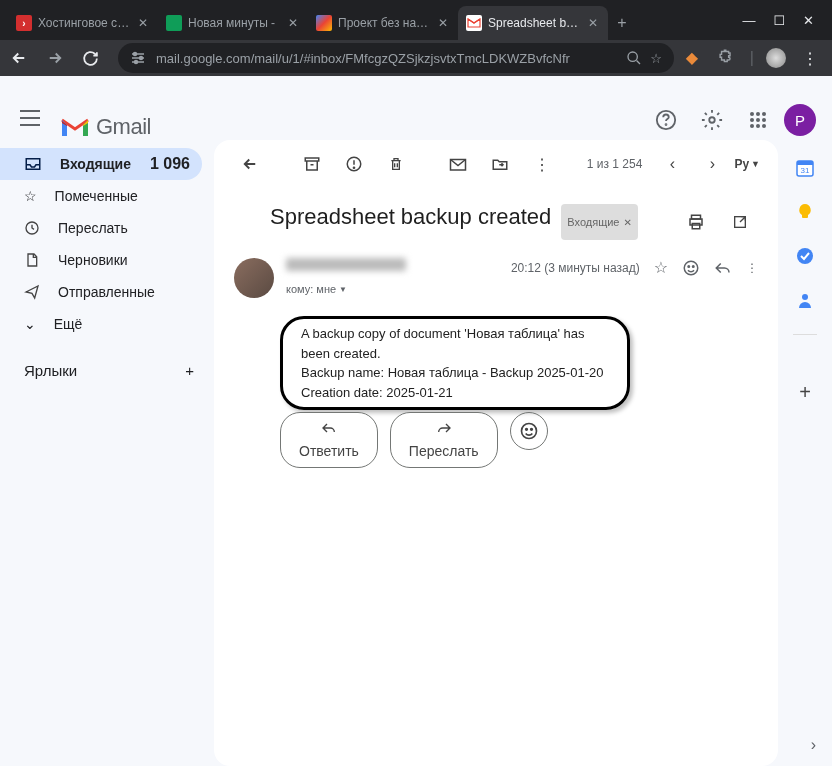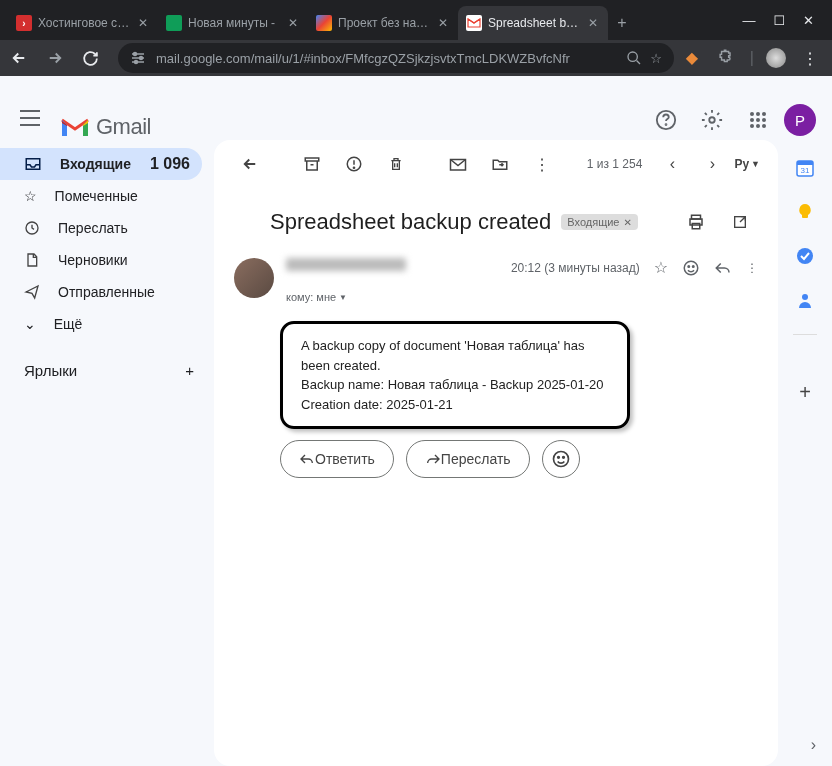--- a/index.html
+++ b/index.html
@@ -47,36 +47,36 @@
 
 .main { flex:1; background:#fff; border-radius:16px; margin-right:54px; padding:0; overflow:hidden; display:flex; flex-direction:column; }
 .toolbar { height:48px; display:flex; align-items:center; padding:0 18px; gap:6px; color:#444; }
 .tb-btn { width:36px; height:36px; display:flex; align-items:center; justify-content:center; cursor:pointer; border-radius:50%; color:#444; }
 .tb-sep { width:14px; }
 .tb-right { margin-left:auto; display:flex; align-items:center; gap:4px; }
 .tb-count { font-size:12px; color:#5f6368; margin-right:8px; }
 .lang { font-size:12px; font-weight:600; color:#444; display:flex; align-items:center; gap:2px; }
 
 .msg-area { padding:10px 20px 20px 20px; }
-.subject-row { display:flex; align-items:center; gap:10px; padding:6px 0 14px 36px; }
+.subject-row { display:flex; gap:10px; padding:6px 0 14px 36px; }
 .subject { font-size:22px; color:#1f1f1f; }
 .label-chip { background:#ddd; border-radius:4px; padding:2px 6px; font-size:11px; color:#666; display:flex; align-items:center; gap:4px; }
 .subj-right { margin-left:auto; display:flex; gap:8px; }
 
 .sender-row { display:flex; align-items:flex-start; gap:12px; padding:4px 0 10px 0; }
 .sender-avatar { width:40px; height:40px; border-radius:50%; background:linear-gradient(135deg,#8a6d5f,#5a4a42); flex-shrink:0; }
 .sender-info { flex:1; }
 .sender-name { filter:blur(3px); background:#bbb; width:120px; height:13px; border-radius:2px; }
-.sender-to { font-size:11px; color:#5f6368; margin-top:20px; display:flex; align-items:center; gap:3px; }
+.sender-to { font-size:11px; color:#5f6368; margin-top:12px; display:flex; align-items:center; gap:3px; }
 .msg-meta { display:flex; align-items:center; gap:14px; color:#5f6368; font-size:12px; }
 
-.msg-body { margin:8px 0 11px 46px; border:3px solid #000; border-radius:14px; padding:12px 18px; font-size:13px; color:#222; line-height:1.5; max-width:350px; box-shadow:3px 3px 4px rgba(0,0,0,0.25); }
+.msg-body { margin:8px 0 2px 46px; border:3px solid #000; border-radius:24px; padding:5px 18px; font-size:13px; color:#222; line-height:1.5; max-width:350px; box-shadow:3px 3px 4px rgba(0,0,0,0.25); }
 
 .actions { display:flex; gap:12px; margin-left:46px; }
-.action-btn { border:1px solid #747775; border-radius:20px; padding:8px 18px; font-size:14px; color:#444; display:flex; align-items:center; gap:0; background:#fff; cursor:pointer; }
+.action-btn { border:1px solid #747775; border-radius:20px; padding:8px 18px; font-size:14px; color:#444; display:flex; align-items:center; gap:8px; background:#fff; cursor:pointer;flex-direction:column; }
 .emoji-btn { width:38px; height:38px; border:1px solid #747775; border-radius:50%; display:flex; align-items:center; justify-content:center; cursor:pointer; color:#444; }
 
 .sidepanel { position:absolute; right:0; top:64px; width:54px; bottom:0; display:flex; flex-direction:column; align-items:center; padding-top:18px; gap:24px; }
 .sp-icon { width:20px; height:20px; cursor:pointer; }
 .sp-plus { margin-top:22px; color:#444; font-size:20px; cursor:pointer; }
 .sp-arrow { position:absolute; bottom:12px; right:16px; color:#5f6368; cursor:pointer; }
 
 svg { display:block; }
 </style>
 </head>

